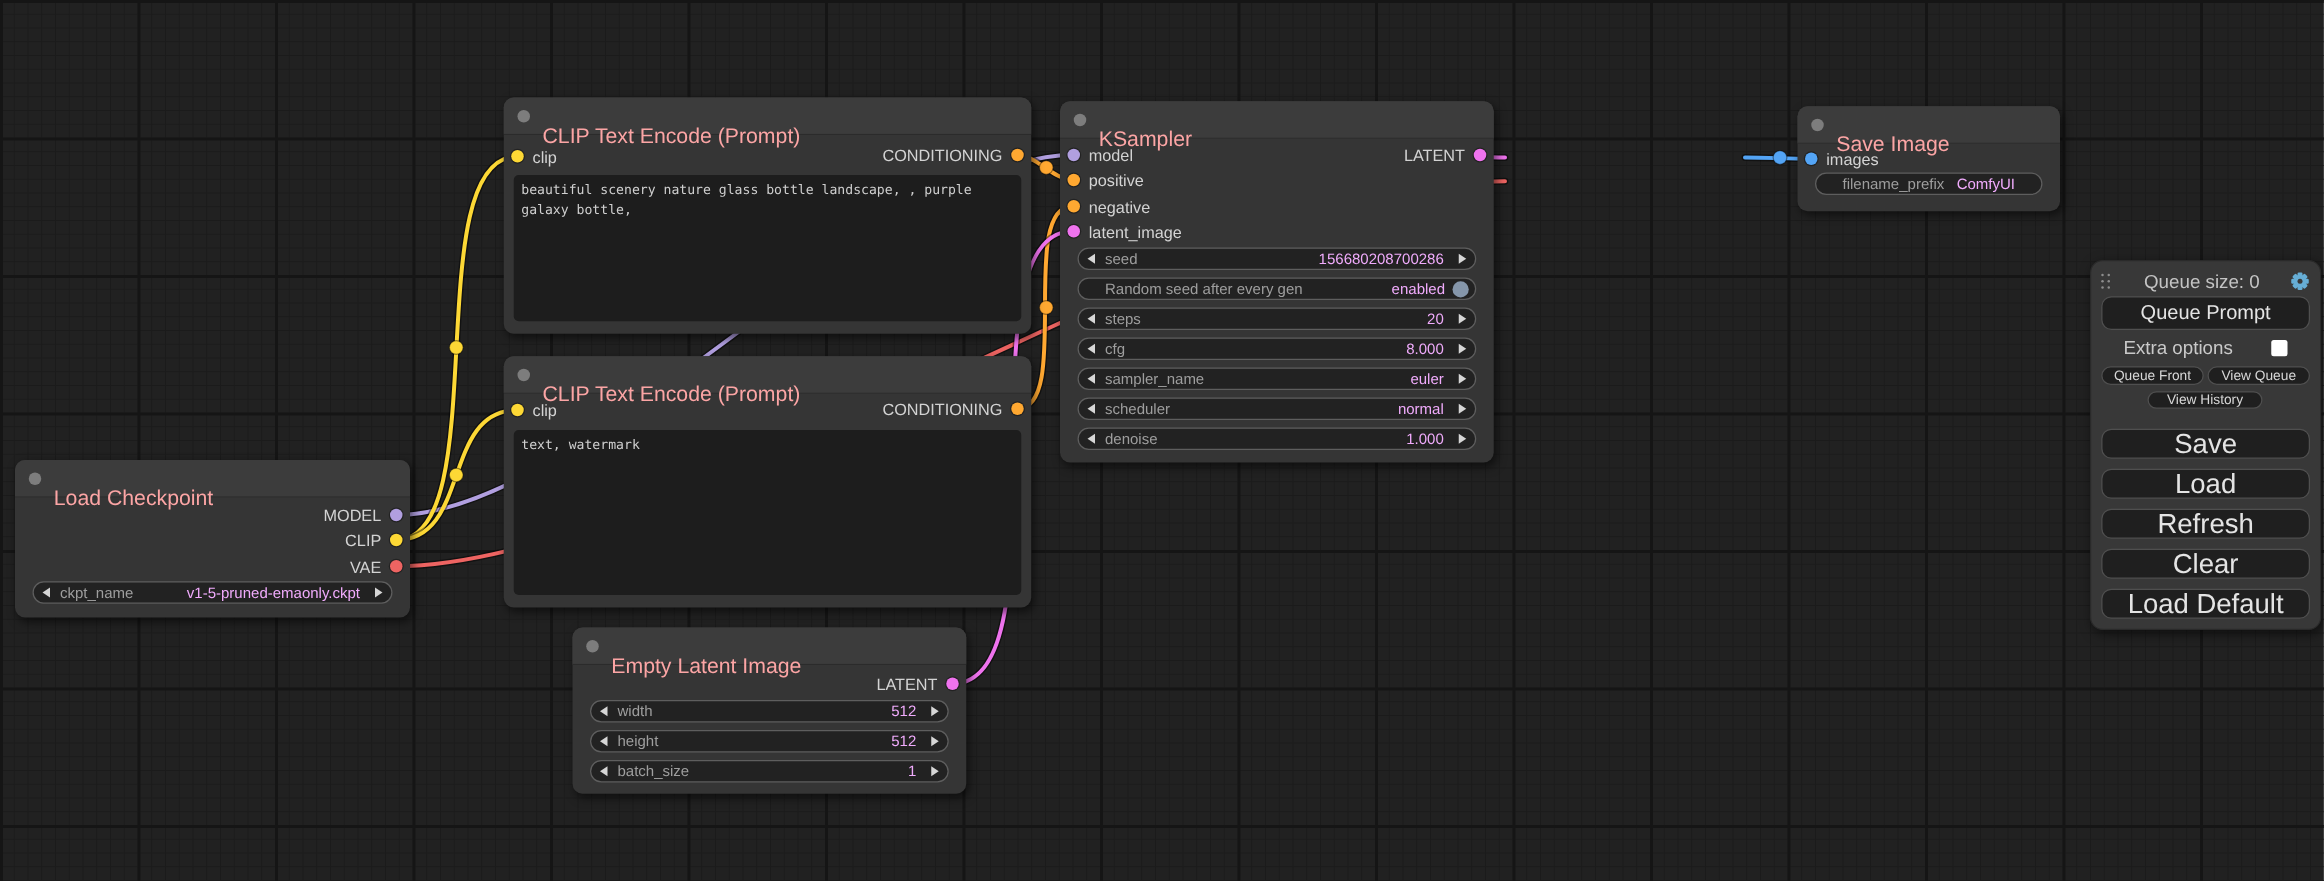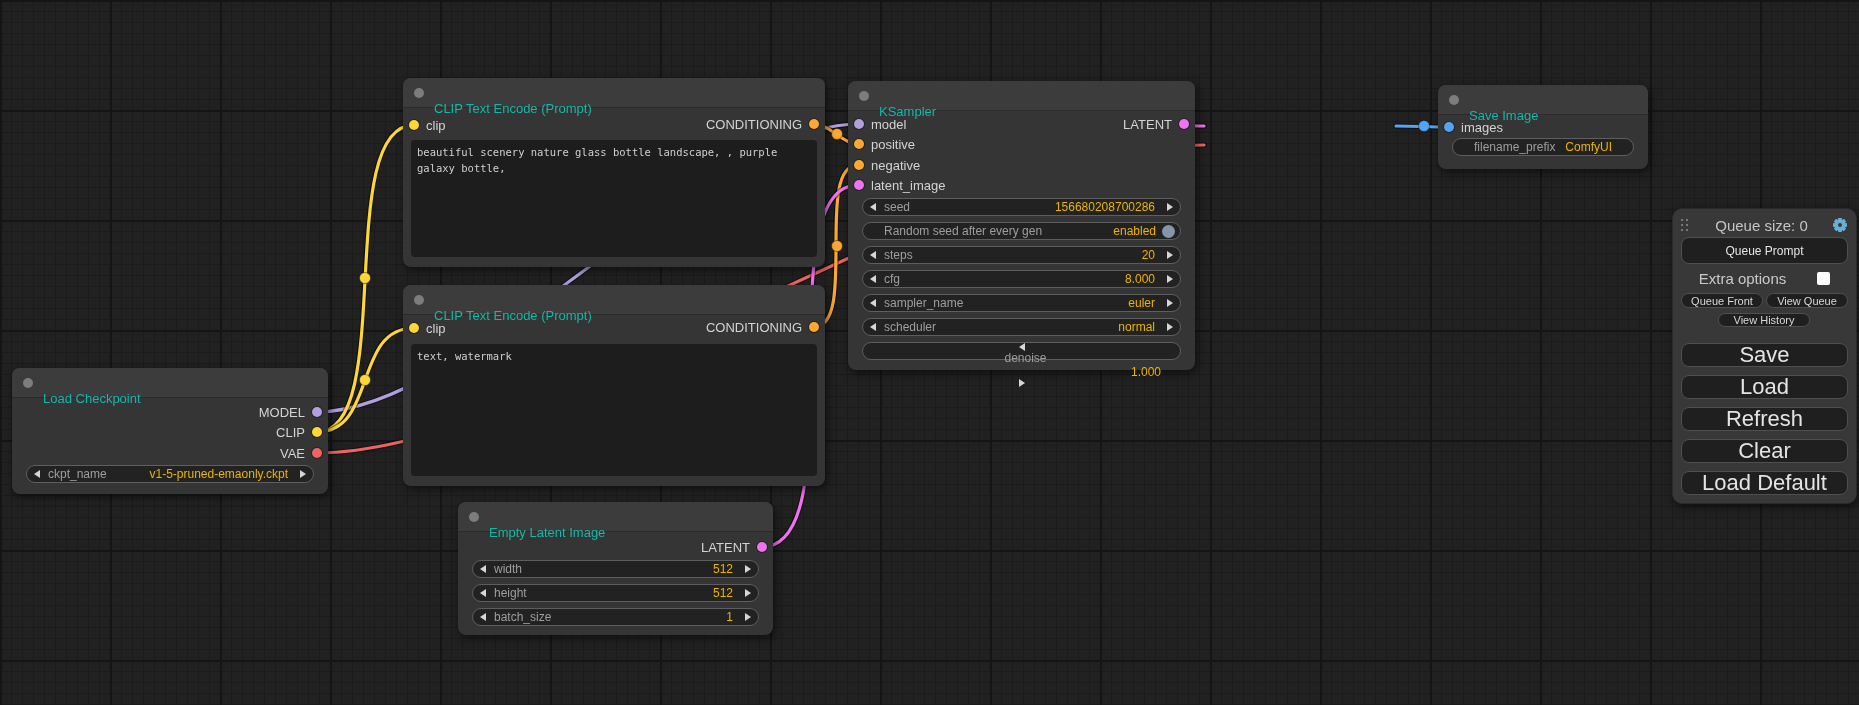--- a/index.html
+++ b/index.html
@@ -21,37 +21,37 @@
   .node{
     position:absolute;z-index:2;background:#353535;border-radius:8px;
     box-shadow:2px 3px 8px rgba(0,0,0,.55);
   }
   .node-header{
     position:absolute;left:0;top:0;right:0;height:29px;background:#3c3c3c;
     border-radius:8px 8px 0 0;border-bottom:1px solid #2b2b2b;
     display:flex;align-items:center;
   }
   .title-dot{width:10px;height:10px;border-radius:50%;background:#7d7d7d;margin:0 10px 0 11px;flex:none;}
-  .node-title{font-size:13px;color:#14b8a6;white-space:nowrap;margin-top:32px;}
+  .node-title{font-size:17px;color:#fca5a5;white-space:nowrap;margin-top:32px;}
   .slot{position:absolute;height:16px;display:flex;align-items:center;gap:7px;font-size:13px;color:#d3d3d3;white-space:nowrap;text-align:center;}
   .slot.in{left:6px;}
   .slot.out{right:6px;flex-direction:row-reverse;}
   .pdot{width:10px;height:10px;border-radius:50%;flex:none;box-shadow:0 0 0 1px rgba(0,0,0,.35);}
   .c-model{background:#b19fe0;} .c-clip{background:#fdd835;} .c-vae{background:#ee6462;}
   .c-cond{background:#ffa831;} .c-latent{background:#ef73ee;} .c-image{background:#53a4f5;}
 
   .widget{
     position:absolute;left:14px;right:14px;height:18px;box-sizing:border-box;
     background:#222222;border:1px solid #5e5e5e;border-radius:10px;
     display:flex;align-items:center;padding:0 7px;font-size:12px;white-space:nowrap;
   }
   .tri-l{width:0;height:0;border-top:4px solid transparent;border-bottom:4px solid transparent;border-right:6px solid #d6d6d6;flex:none;}
   .tri-r{width:0;height:0;border-top:4px solid transparent;border-bottom:4px solid transparent;border-left:6px solid #d6d6d6;flex:none;}
   .wlabel{color:#9e9e9e;margin-left:8px;}
-  .wvalue{color:#eab308;margin-left:auto;margin-right:12px;}
+  .wvalue{color:#f0abfc;margin-left:auto;margin-right:12px;}
   .widget.noarrow .wlabel{margin-left:14px;}
   .widget.noarrow .wvalue{margin-right:6px;}
   .toggle{width:13px;height:13px;border-radius:50%;background:#8596aa;flex:none;margin-right:-2px;}
 
   .prompt-box{
     position:absolute;left:8px;right:8px;background:#1d1d1d;border-radius:4px;
     font-family:"DejaVu Sans Mono",monospace;font-size:10.5px;line-height:1.5;
     color:#cfcfcf;padding:5px 6px;box-sizing:border-box;white-space:pre-wrap;word-break:break-word;
   }
 
@@ -59,21 +59,21 @@
     position:absolute;z-index:3;background:#383838;border-radius:10px;
     box-shadow:2px 3px 9px rgba(0,0,0,.55);border:1px solid #2a2a2a;
   }
   .panel-row{position:absolute;display:flex;align-items:center;gap:24px;}
   .queue-size{font-size:15px;color:#c4c4c4;}
   .pbtn{
     position:absolute;box-sizing:border-box;background:#1f1f1f;border:1px solid #4f4f4f;
     display:flex;align-items:center;justify-content:center;color:#e4e4e4;
   }
   .pbtn.big{left:8px;right:8px;border-radius:8px;font-size:22px;}
-  .pbtn.prompt{font-size:12px;}
+  .pbtn.prompt{font-size:16px;}
   .pbtn.small{border-radius:8px;font-size:11px;color:#d8d8d8;}
   .extra-label{font-size:15px;color:#c9c9c9;margin-right:7px;}
   .checkbox{width:13px;height:13px;background:#ffffff;border-radius:2px;}
   .drag-dots{position:relative;width:10px;height:12px;}
   .drag-dots i{position:absolute;width:2px;height:2px;border-radius:50%;background:#8d8d8d;}
   .gear{position:relative;width:16px;height:16px;}
   .gear b{position:absolute;left:6px;top:1px;width:4px;height:14px;background:#66aed6;border-radius:1px;}
   .gear b.r45{transform:rotate(45deg);} .gear b.r90{transform:rotate(90deg);} .gear b.r135{transform:rotate(135deg);}
   .gear u{position:absolute;left:3px;top:3px;width:10px;height:10px;border-radius:50%;background:#66aed6;}
   .gear u:after{content:"";position:absolute;left:3px;top:3px;width:4px;height:4px;border-radius:50%;background:#383838;}
@@ -240,21 +240,21 @@
       <span class="wlabel">sampler_name</span>
       <span class="wvalue">euler</span>
       <span class="tri-r"></span>
     </div>
     <div class="widget" style="top:237px;">
       <span class="tri-l"></span>
       <span class="wlabel">scheduler</span>
       <span class="wvalue">normal</span>
       <span class="tri-r"></span>
     </div>
-    <div class="widget" style="top:261px;flex-direction:column;">
+    <div class="widget" style="top:261px;">
       <span class="tri-l"></span>
       <span class="wlabel">denoise</span>
       <span class="wvalue">1.000</span>
       <span class="tri-r"></span>
     </div>
   </div>
 
   <div class="node" style="left:458px;top:502px;width:315px;height:133px;">
     <div class="node-header">
       <span class="title-dot"></span>

